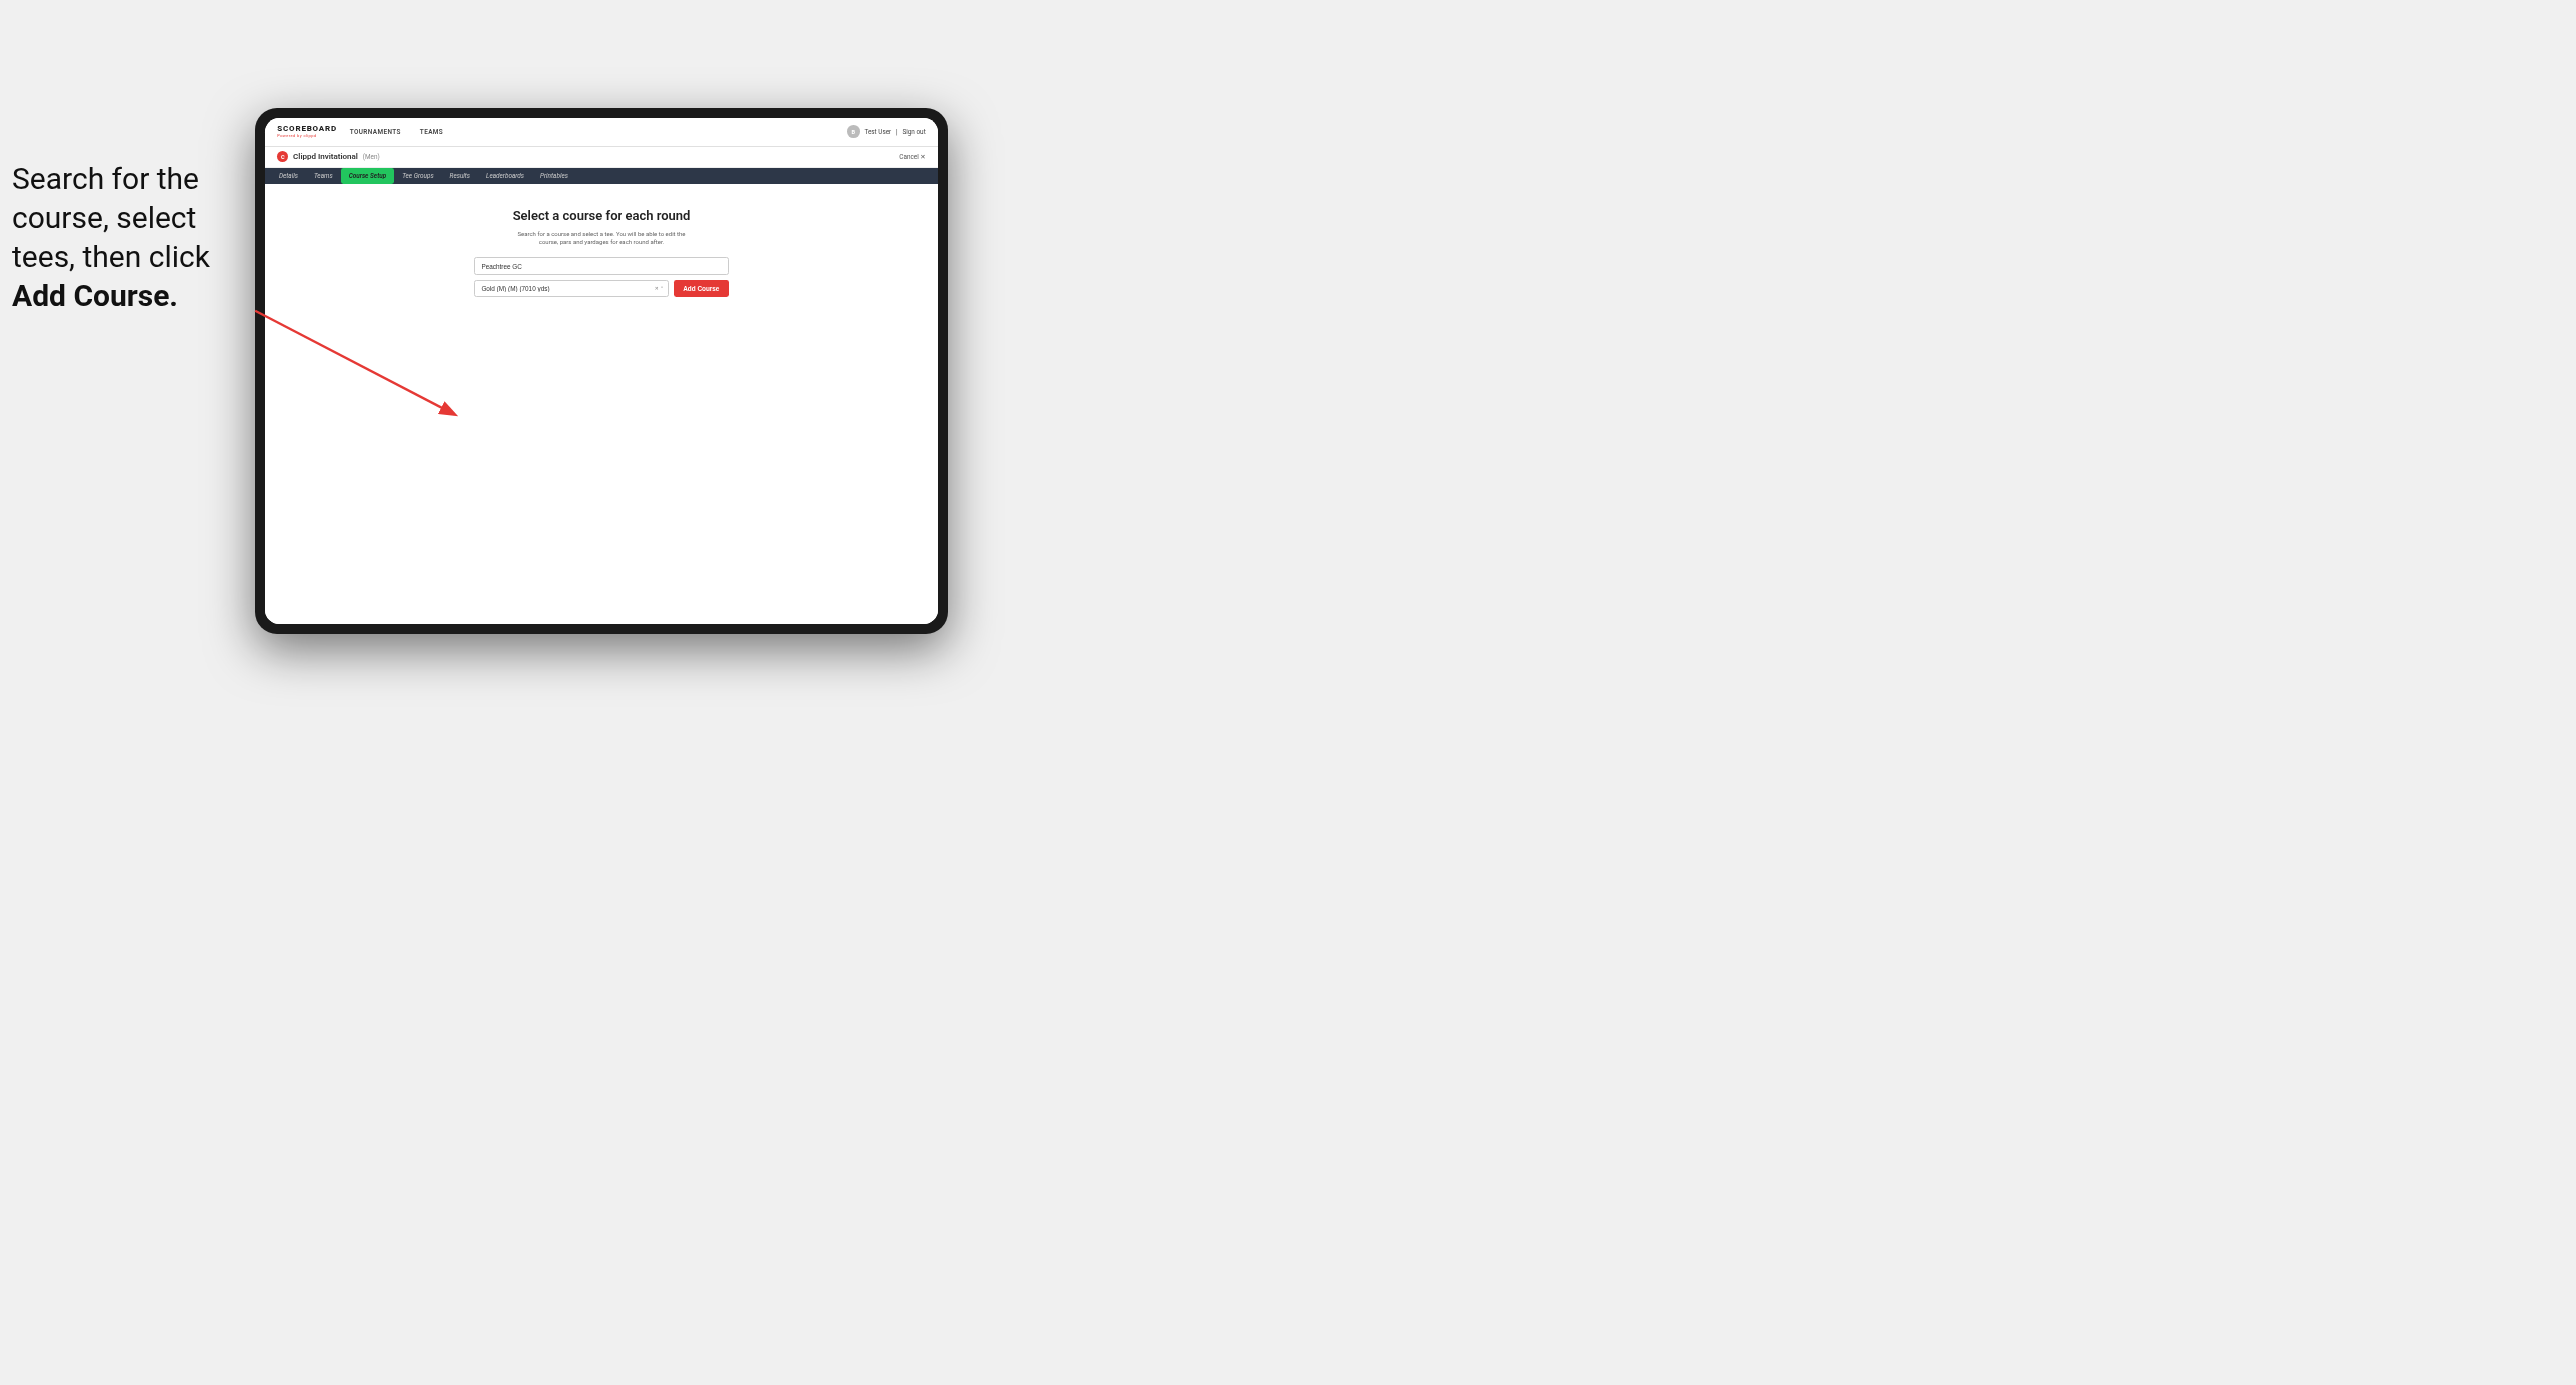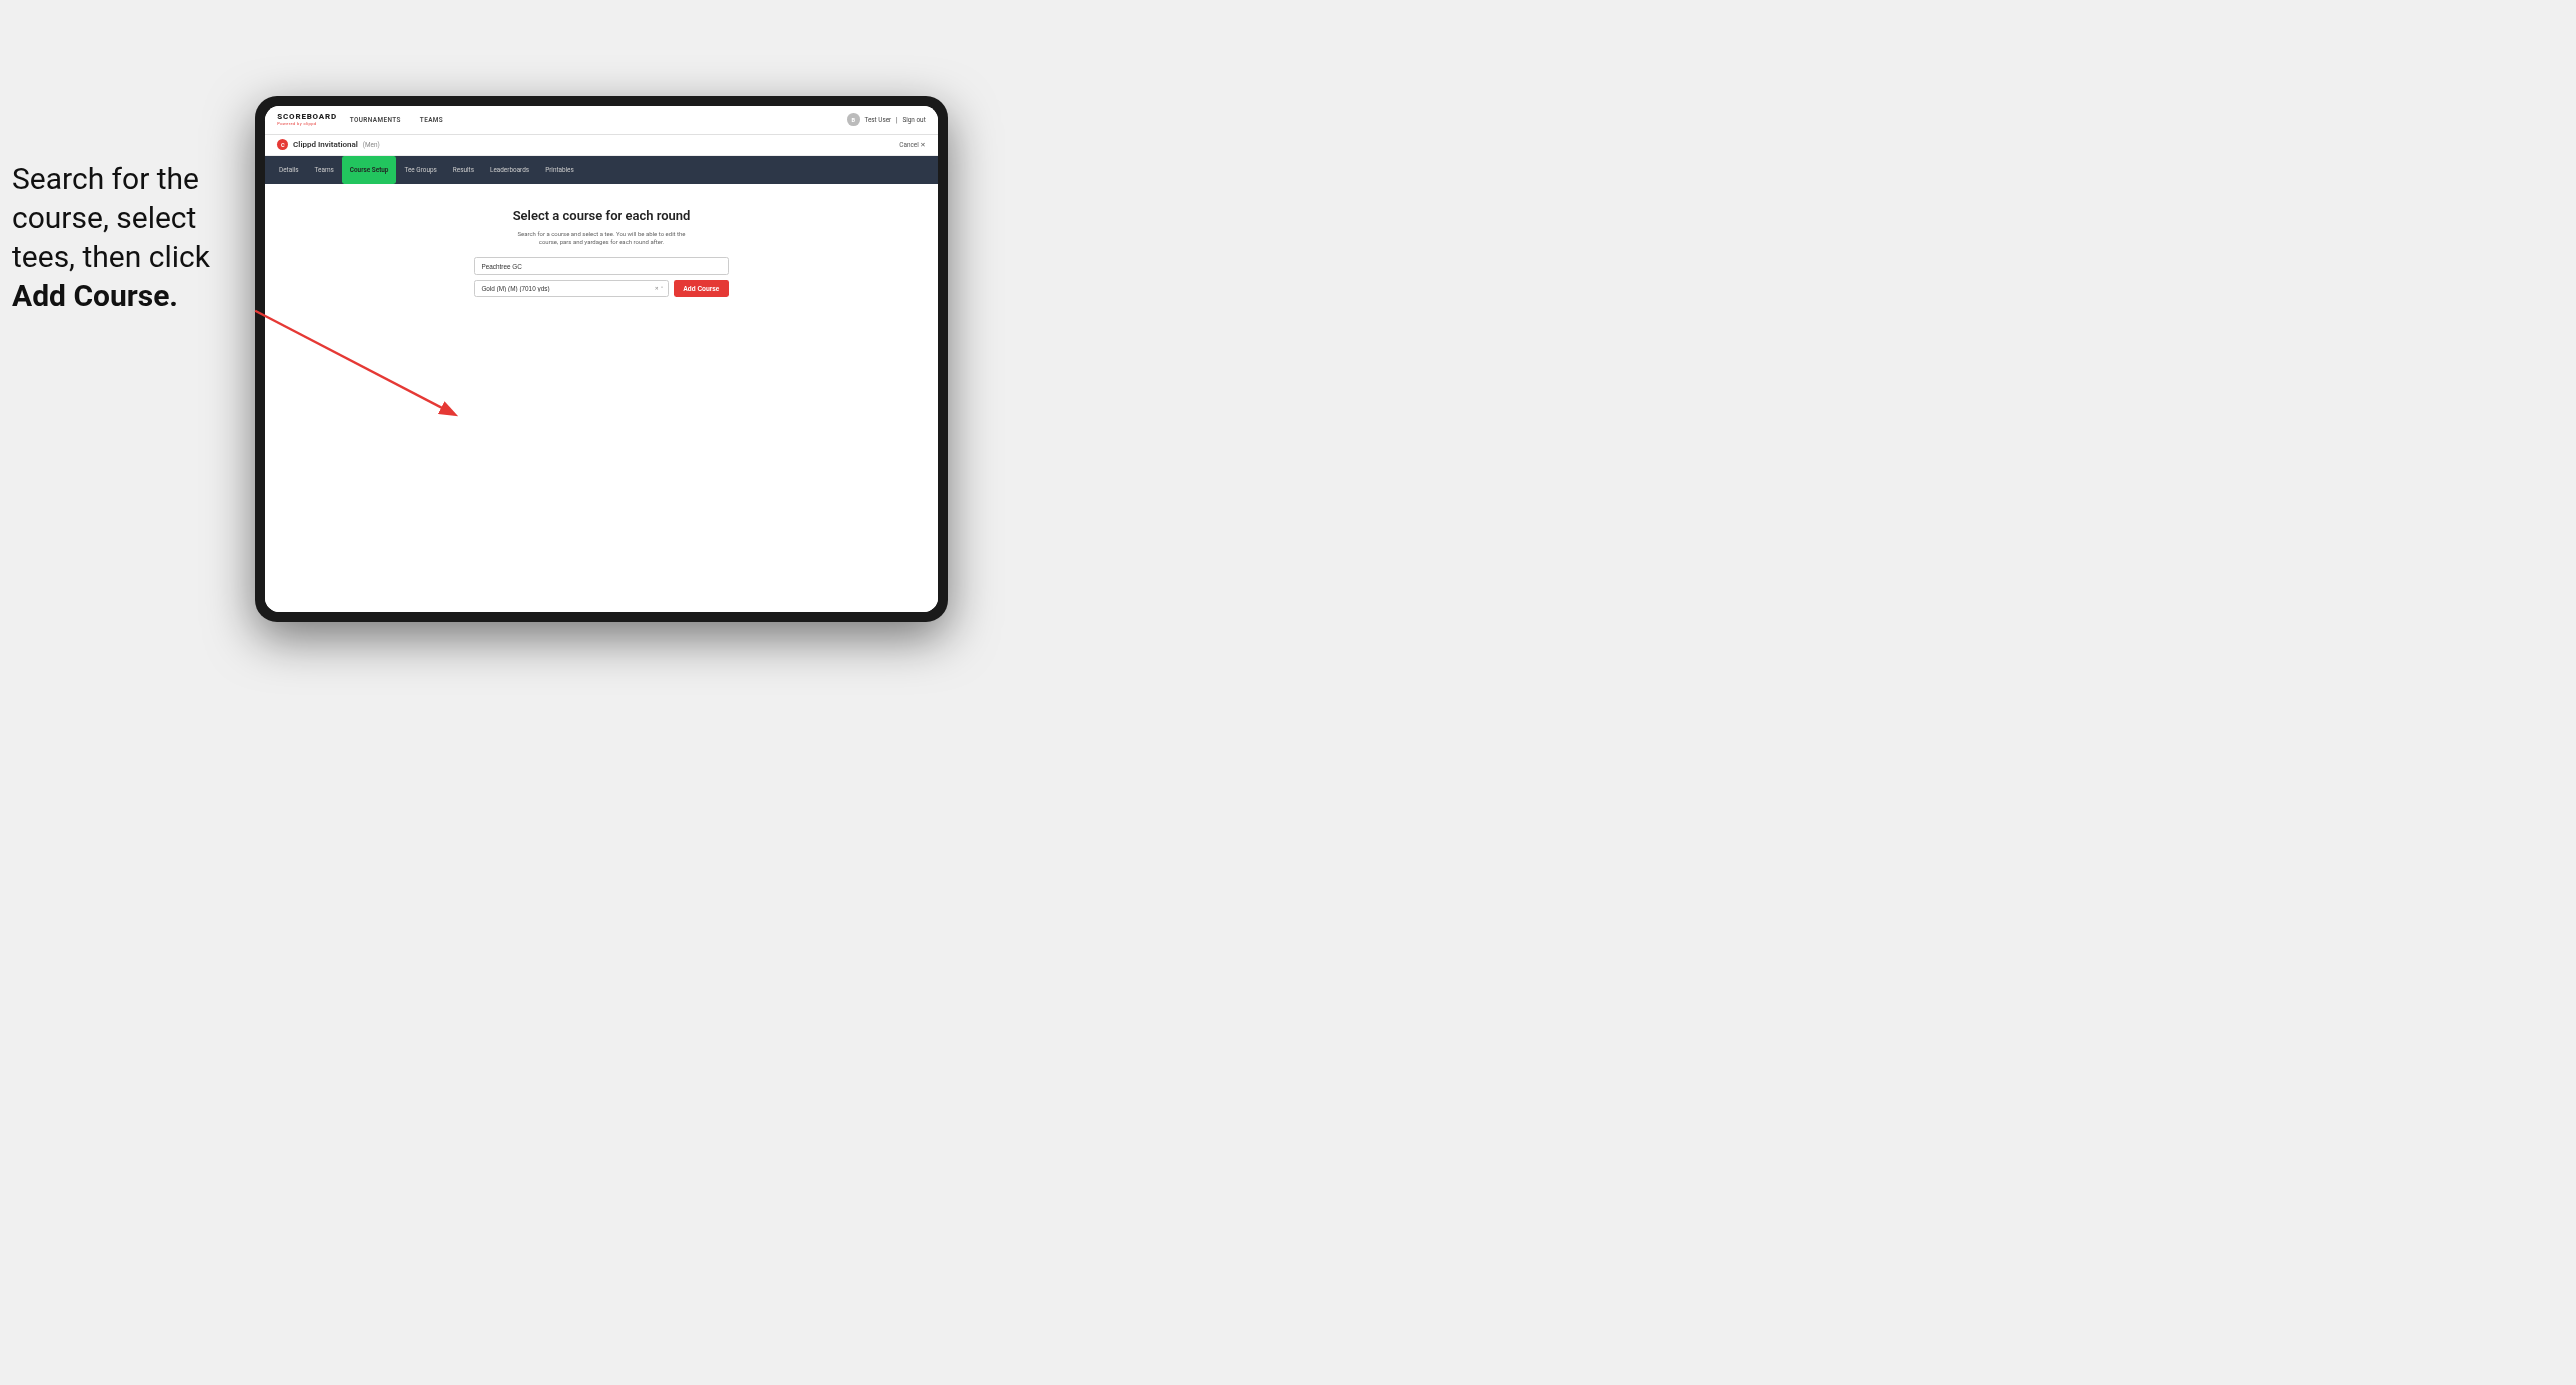--- a/index.html
+++ b/index.html
@@ -26,21 +26,21 @@
     .left-annotation .note {
       margin-top: 48px;
       font-weight: 700;
       font-size: 30px;
     }
 
     
     .tablet {
       position: absolute;
       left: 255px;
-      top: 96px;
+      top: 108px;
       width: 693px;
       height: 526px;
       background: #1a1a1a;
       border-radius: 22px;
       padding: 9.6px;
       box-shadow: 0 16px 48px rgba(0,0,0,0.5);
     }
     .tablet-screen {
       width: 100%;
       height: 100%;
@@ -155,23 +155,24 @@
       font-size: 6.4px;
       color: #555;
       cursor: pointer;
     }
 
     
     .tab-bar {
       background: #2d3748;
       display: flex;
       align-items: flex-start;
-      height: 28px;
+      height: 16px;
       padding: 0 6.4px;
       flex-shrink: 0;
+      font-style: italic;
     }
     .tab-item {
       padding: 0 8px;
       height: 100%;
       display: flex;
       align-items: center;
       font-size: 6.4px;
       color: #ccc;
       cursor: pointer;
       border-radius: 2.4px;

